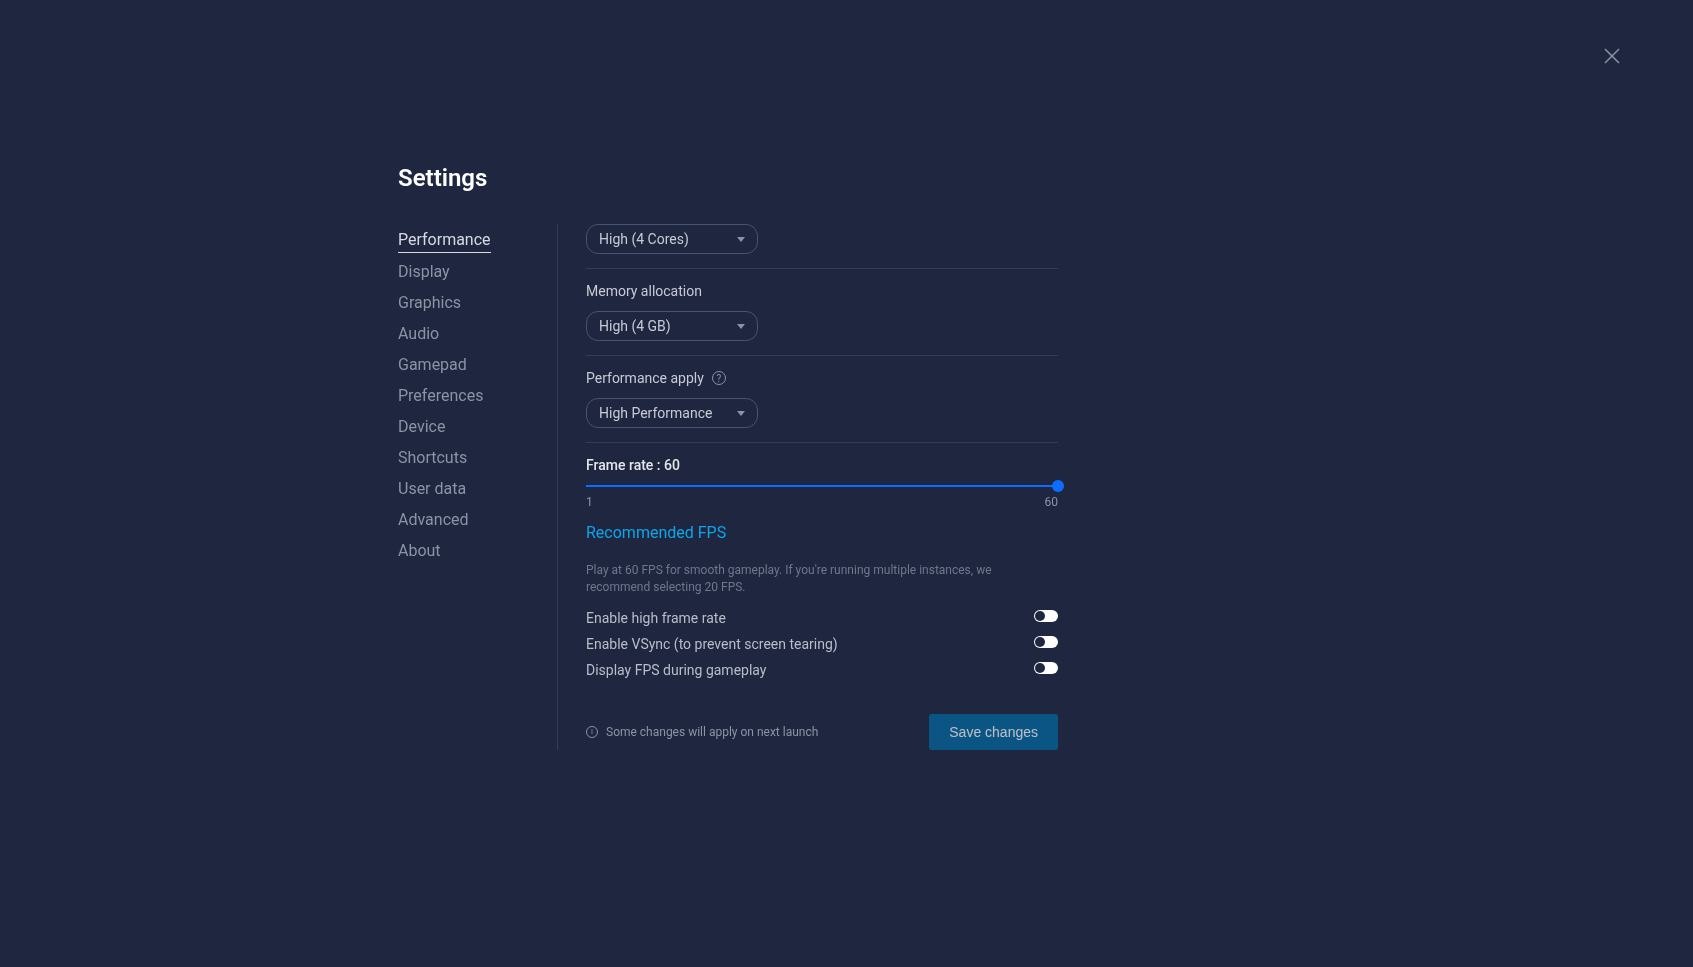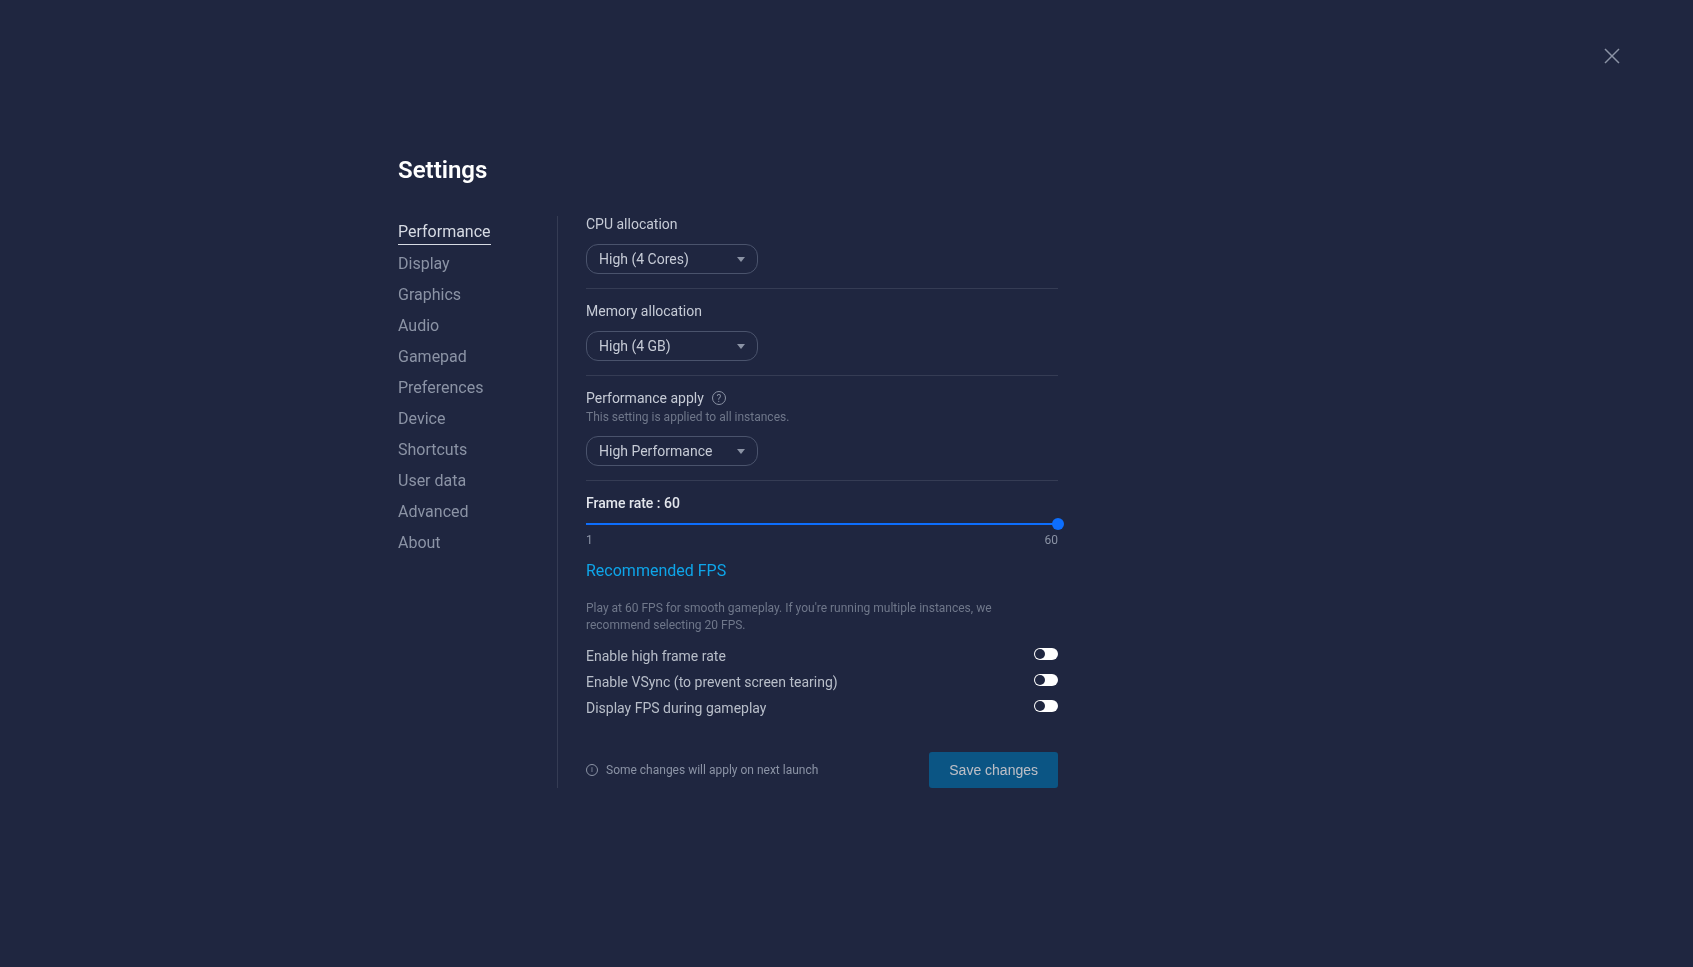--- a/index.html
+++ b/index.html
@@ -25,21 +25,21 @@
       cursor: pointer;
       color: #8b93a5;
     }
     .close-btn svg {
       width: 16px;
       height: 16px;
     }
     .container {
       position: absolute;
       left: 398px;
-      top: 156px;
+      top: 164px;
       width: 660px;
     }
     .title {
       color: #ffffff;
       font-size: 24px;
       font-weight: 600;
       margin-bottom: 32px;
     }
     .layout {
       display: flex;
@@ -252,41 +252,39 @@
       <span class="sidebar-item">Device</span>
       <span class="sidebar-item">Shortcuts</span>
       <span class="sidebar-item">User data</span>
       <span class="sidebar-item">Advanced</span>
       <span class="sidebar-item">About</span>
     </nav>
 
     <div class="content">
 
       <div class="section">
-        <div class="section-label">CPU allocation</div>
         <div class="dropdown">
           <span>High (4 Cores)</span>
           <span class="caret"></span>
         </div>
       </div>
 
       <div class="section">
         <div class="section-label">Memory allocation</div>
         <div class="dropdown">
           <span>High (4 GB)</span>
           <span class="caret"></span>
         </div>
       </div>
 
       <div class="section">
         <div class="section-label">
           <span>Performance apply</span>
           <span class="help-icon">?</span>
         </div>
-        <div class="section-subtext">This setting is applied to all instances.</div>
         <div class="dropdown">
           <span>High Performance</span>
           <span class="caret"></span>
         </div>
       </div>
 
       <div class="frame-section">
         <div class="frame-label">Frame rate : 60</div>
         <div class="slider-wrap">
           <div class="slider-track"></div>

